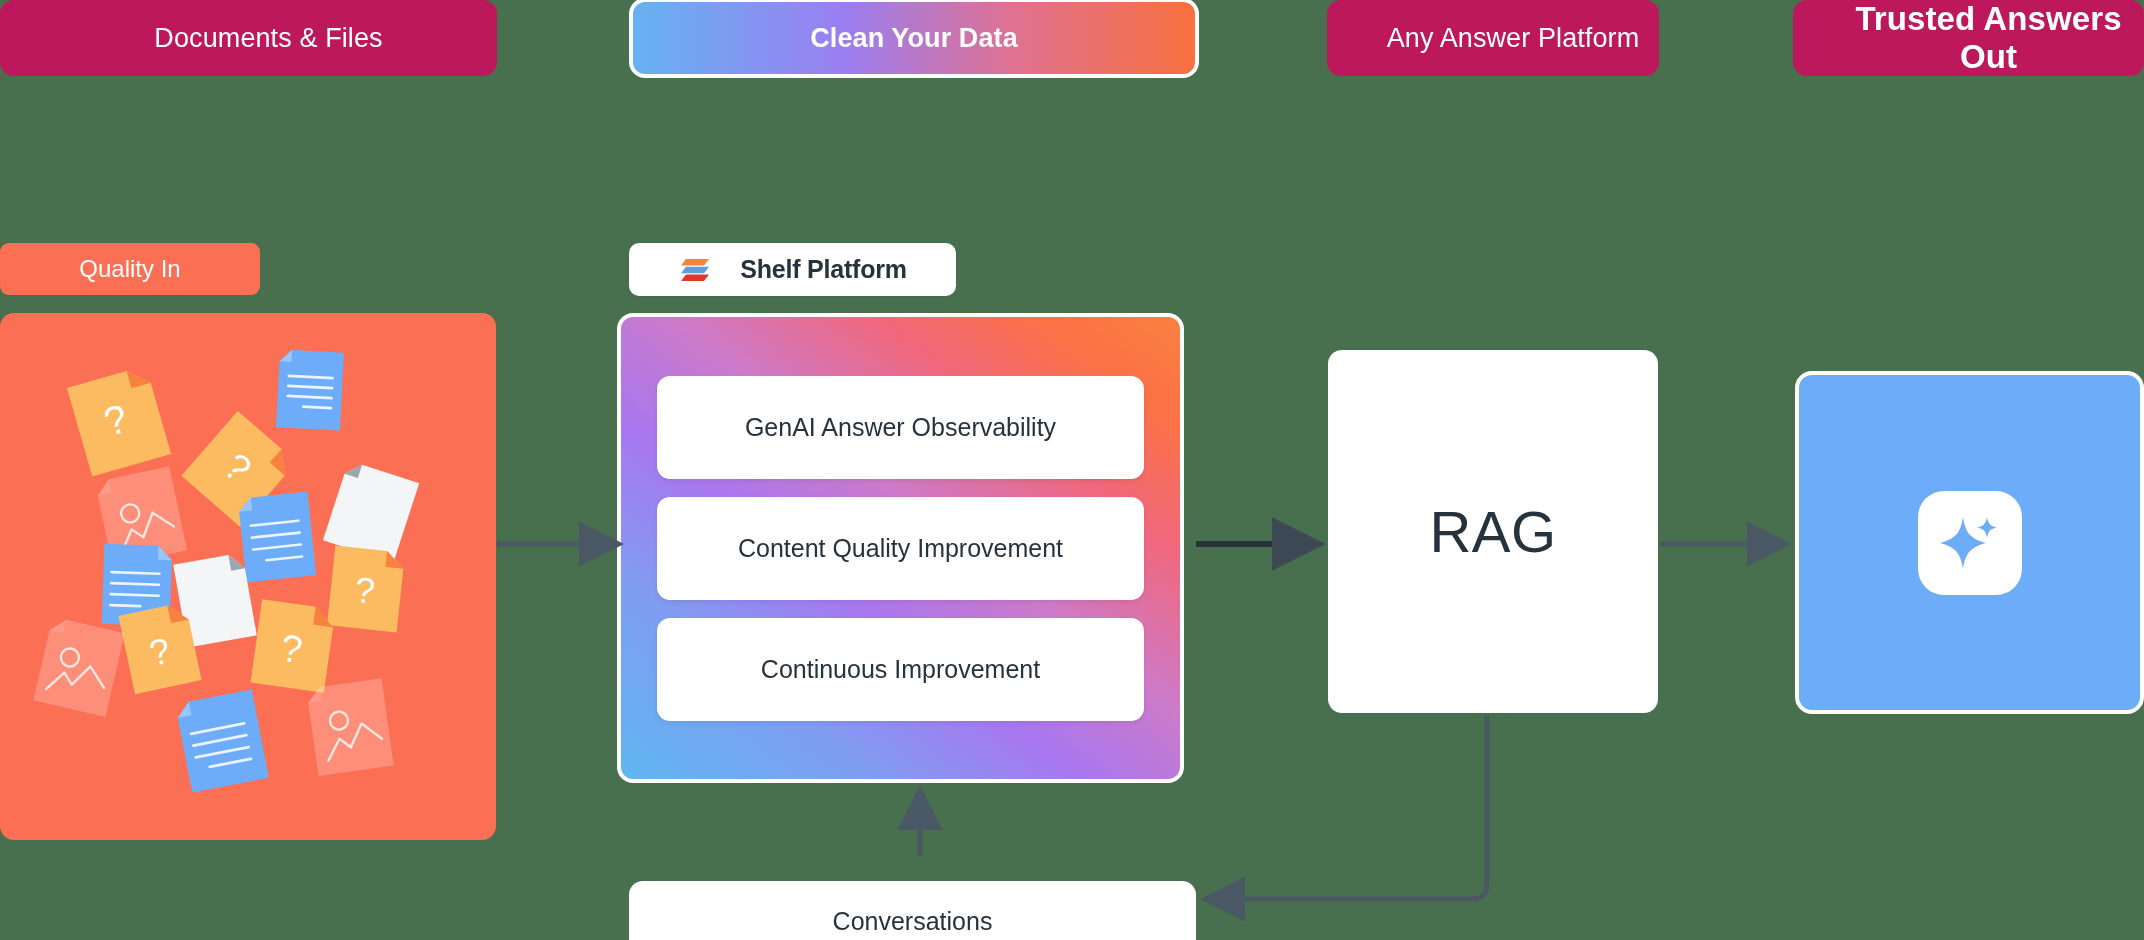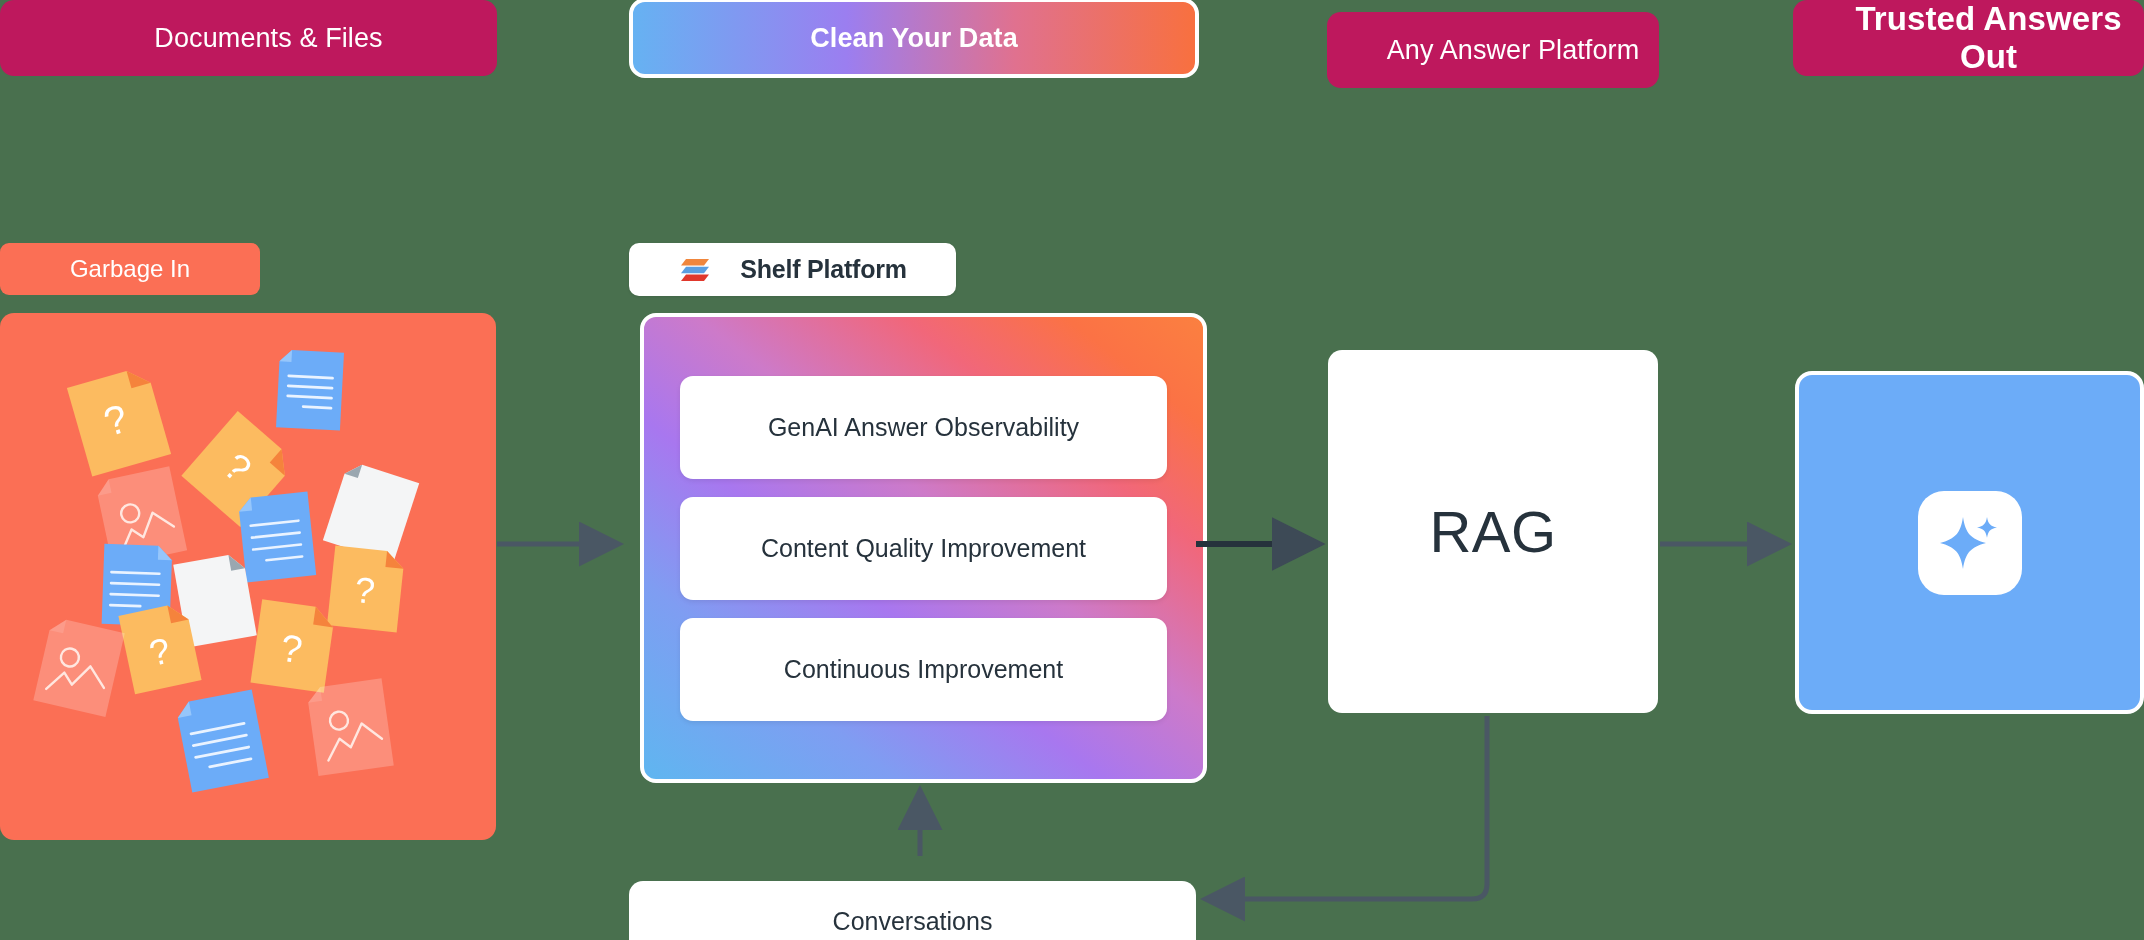--- a/index.html
+++ b/index.html
@@ -44,21 +44,21 @@
   .pill-grad {
     background: linear-gradient(90deg, #66b2f2 0%, #9b7ef0 38%, #e0718f 68%, #f8703f 100%);
     font-size: 27px;
     font-weight: 700;
     border: 4px solid #ffffff;
     border-radius: 16px;
   }
 
   #pill-documents { left: 0px;    top: 0px;  width: 497px; }
   #pill-clean     { left: 629px;  top: -2px; width: 570px; height: 80px; }
-  #pill-platform  { left: 1327px; top: 0px;  width: 332px; margin-top: 12px; }
+  #pill-platform  { left: 1327px; top: 0px;  width: 332px; }
   #pill-trusted   { left: 1793px; top: 0px;  width: 351px; }
 
   
   #badge-garbage {
     position: absolute;
     left: 0px;
     top: 243px;
     width: 260px;
     height: 52px;
     background: #fb6f55;
@@ -106,21 +106,21 @@
   }
   .doc {
     position: absolute;
     border-radius: 5px;
   }
   .doc svg { display: block; overflow: visible; }
 
   
   #card-center {
     position: absolute;
-    left: 640px;
+    left: 617px;
     top: 313px;
     width: 567px;
     height: 470px;
     border-radius: 16px;
     border: 4px solid #ffffff;
     box-sizing: border-box;
     background:
       linear-gradient(38deg,
         #5fb6f0 0%,
         #7f9df2 22%,
@@ -232,21 +232,21 @@
 
   <div class="pill pill-orange" id="pill-platform">
     <span>Any Answer Platform</span>
   </div>
 
   <div class="pill pill-orange bold" id="pill-trusted">
     <span>Trusted Answers Out</span>
   </div>
 
   <div id="badge-garbage">
-    <span>Garbage In</span>
+    <span>Quality In</span>
   </div>
 
   <div id="label-shelf">
     <span>
       <svg class="shelf-logo" viewBox="0 0 34 34" aria-hidden="true">
         <polygon points="8,6 31,6 26,12.5 3,12.5" fill="#f0863c"></polygon>
         <polygon points="8,13.8 31,13.8 26,20.3 3,20.3" fill="#5b9ee0"></polygon>
         <polygon points="8,21.6 31,21.6 26,28.1 3,28.1" fill="#e0382c"></polygon>
       </svg>
     </span>

